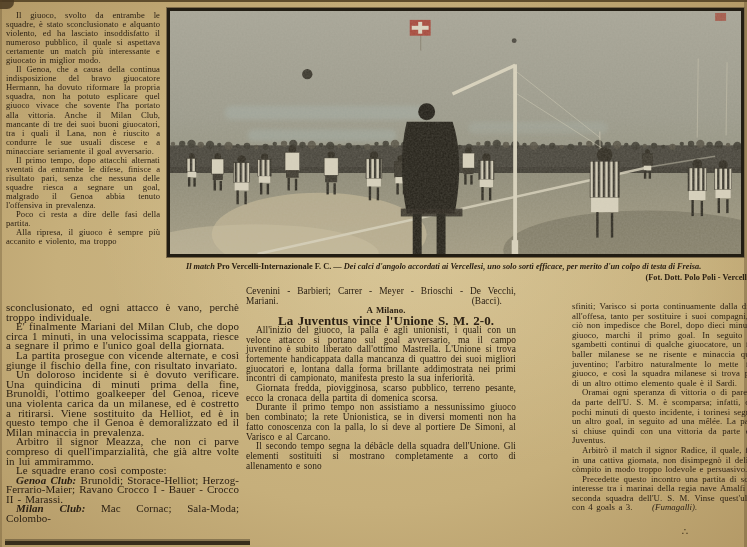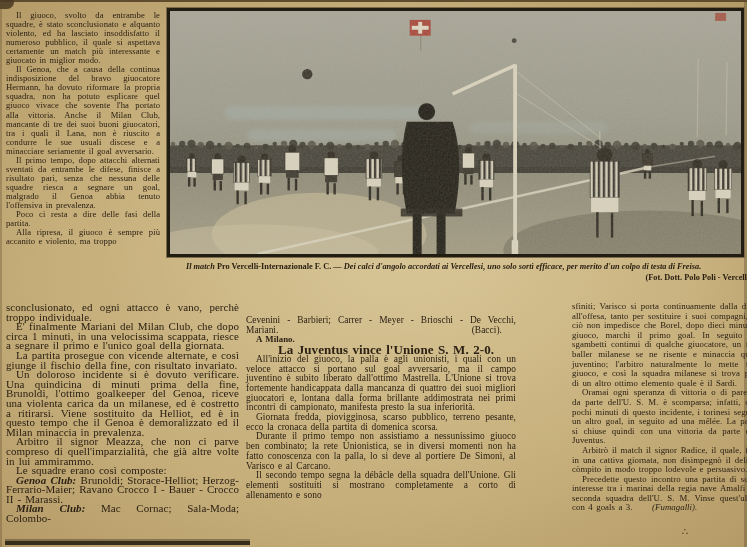--- a/index.html
+++ b/index.html
@@ -23,26 +23,26 @@
     box-shadow:0 0 0 1px #7c6a49;
     background:#9c9a8b;
   }
   .photo-frame svg{display:block;}
 
   .col{position:absolute;text-align:justify;word-spacing:1.2px;letter-spacing:.05px;}
   .col p{margin:0;text-indent:10px;}
   .col p.cont{text-indent:0;}
   .col-left-narrow{left:6px;top:11px;width:154px;font-size:8.6px;line-height:9.05px;}
   .col-left-wide{left:6px;top:303px;width:233px;font-size:11px;line-height:9.6px;}
-  .col-middle{left:246px;top:316px;width:270px;font-size:9.4px;line-height:9.7px;}
+  .col-middle{left:246px;top:287px;width:270px;font-size:9.4px;line-height:9.7px;}
   .col-right{left:572px;top:302px;width:191px;font-size:8.8px;line-height:9.6px;}
 
   .lead-in{font-weight:bold;font-style:italic;}
   .byline{text-align:right;margin-top:-9.7px;padding-right:14px;}
-  .heading-place{font-weight:bold;font-size:8.8px;margin:4px 0 1px;text-indent:0;}
+  .heading-place{text-align:center;font-weight:bold;font-size:8.8px;margin:4px 0 1px;text-indent:0;}
   .heading-title{text-align:center;font-weight:bold;font-size:13px;margin:0 0 4px;text-indent:0;}
   .signature{font-style:italic;margin-left:16px;}
 
   .photo-caption{
     position:absolute;left:186px;top:262px;width:558px;
     font-size:8.3px;line-height:10.6px;font-weight:bold;text-align:left;
     padding-left:10px;text-indent:-10px;color:#2b2012;
   }
   .photo-caption .cap-lead{font-style:italic;font-family:Liberation Serif, serif;}
   .photo-caption .cap-body{font-style:italic;}

